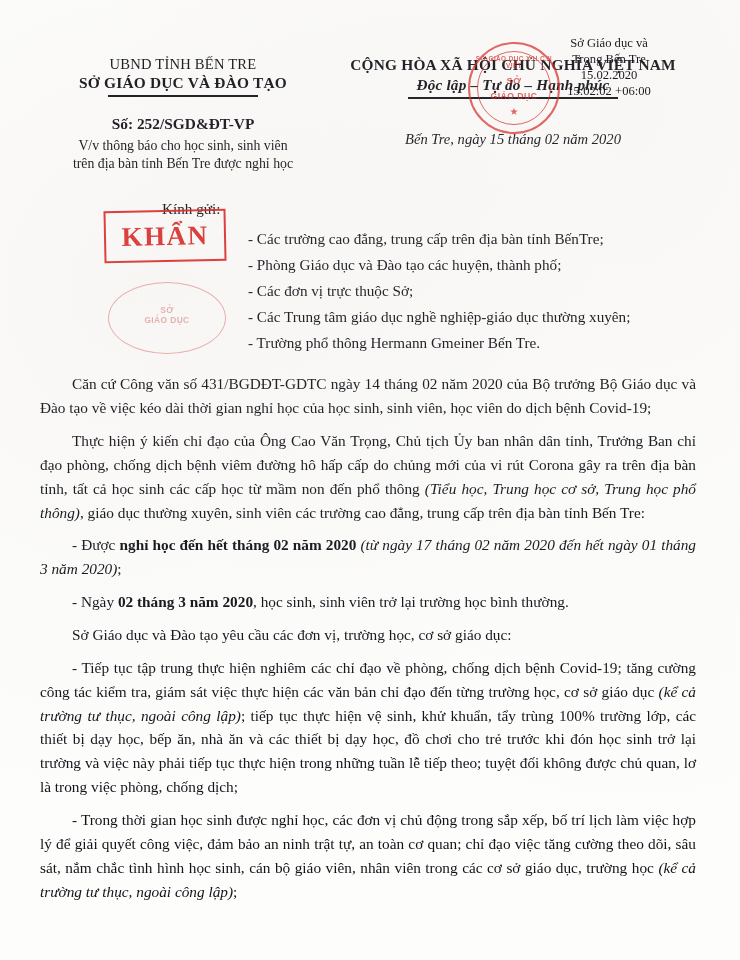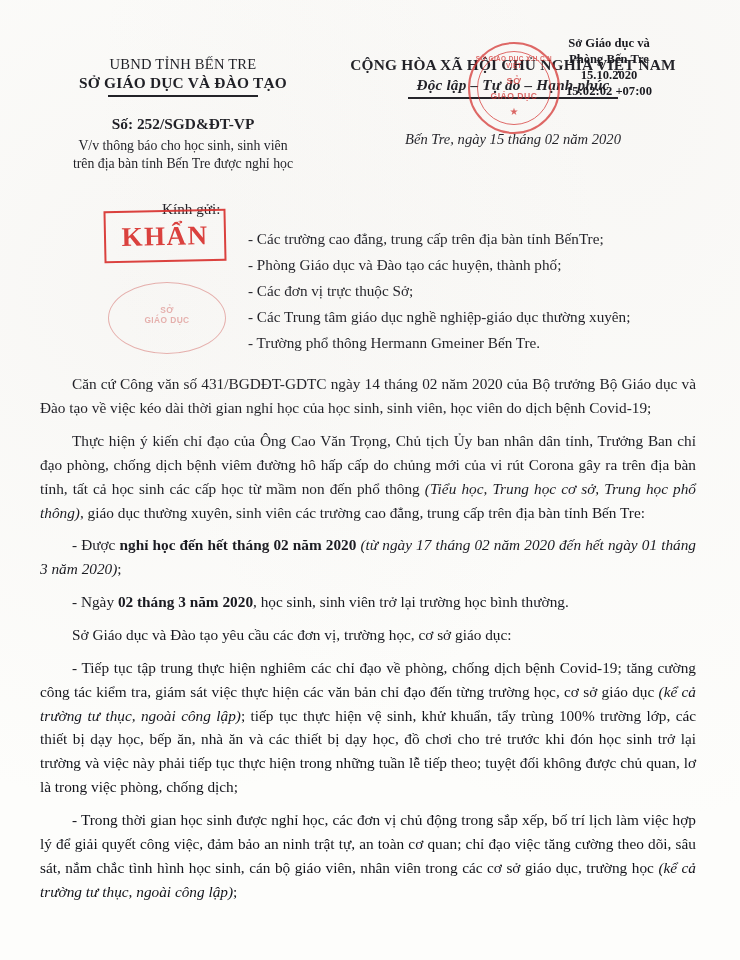--- a/index.html
+++ b/index.html
@@ -94,21 +94,20 @@
     right: 36px;
     width: 190px;
     text-align: center;
     font-size: 12.6px;
     line-height: 1.26;
     color: #1a1a20;
     z-index: 6;
   }
   .digital-sign .ds-line {
     white-space: nowrap;
-    font-weight: bold;
   }
 
   
   .seal {
     position: absolute;
     top: 42px;
     left: 468px;
     width: 92px;
     height: 92px;
     border-radius: 50%;
@@ -272,23 +271,23 @@
 
     <div class="seal">
       <div class="seal-text-top">SỞ GIÁO DỤC X.H.C.N VIỆT</div>
       <div class="seal-text-mid">SỞ</div>
       <div class="seal-text-bot">GIÁO DỤC</div>
       <div class="seal-star">★</div>
     </div>
 
     <div class="digital-sign">
       <div class="ds-line">Sở Giáo dục và</div>
-      <div class="ds-line">Phòng Bến Tre</div>
-      <div class="ds-line">15.10.2020</div>
-      <div class="ds-line">15:02:02 +07:00</div>
+      <div class="ds-line">Trọng Bến Tre</div>
+      <div class="ds-line">15.02.2020</div>
+      <div class="ds-line">15:02:02 +06:00</div>
     </div>
   </div>
 
   <div class="numblock">
     <div class="num-left">
       <div class="doc-no">Số: 252/SGD&amp;ĐT-VP</div>
       <div class="doc-subj">V/v thông báo cho học sinh, sinh viên</div>
       <div class="doc-subj" style="margin-top:0">trên địa bàn tỉnh Bến Tre được nghỉ học</div>
     </div>
     <div class="num-right">

